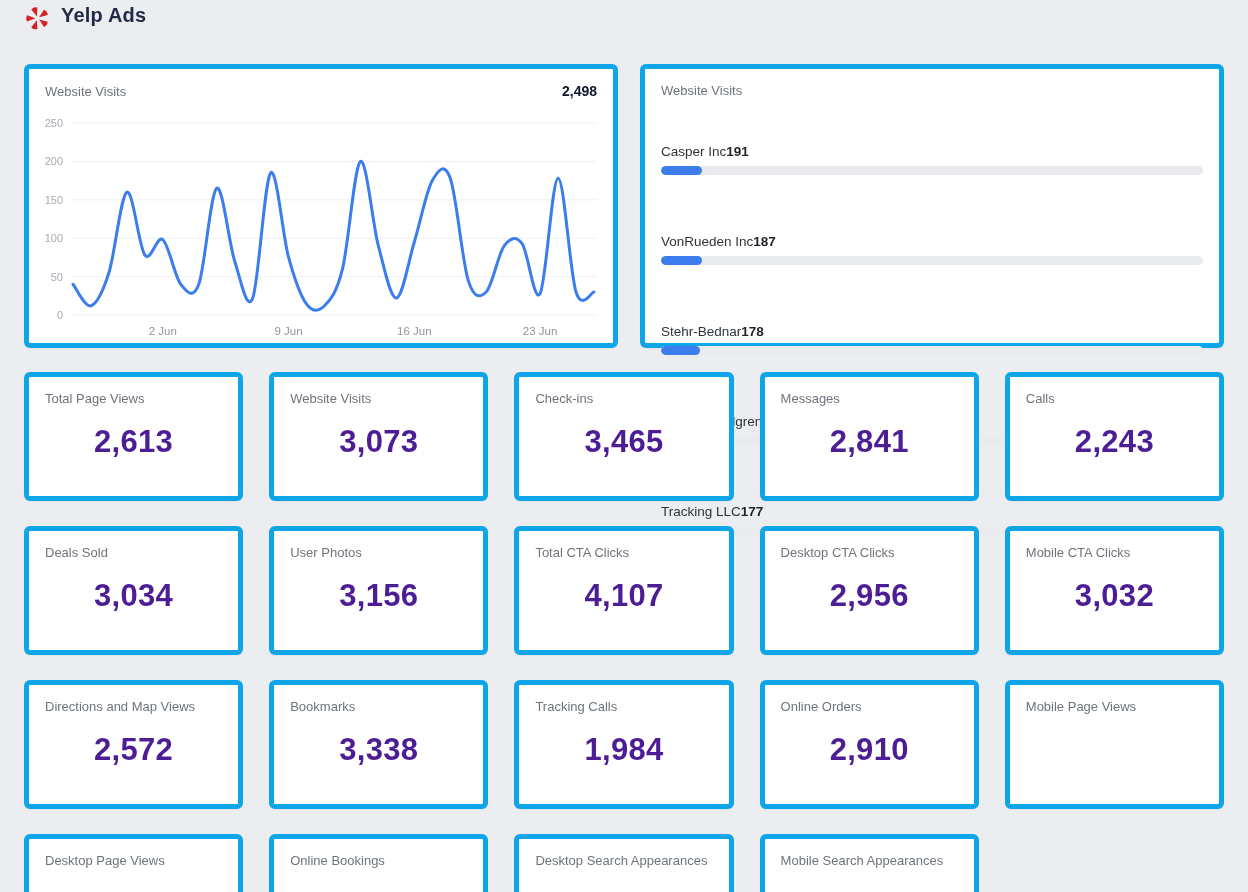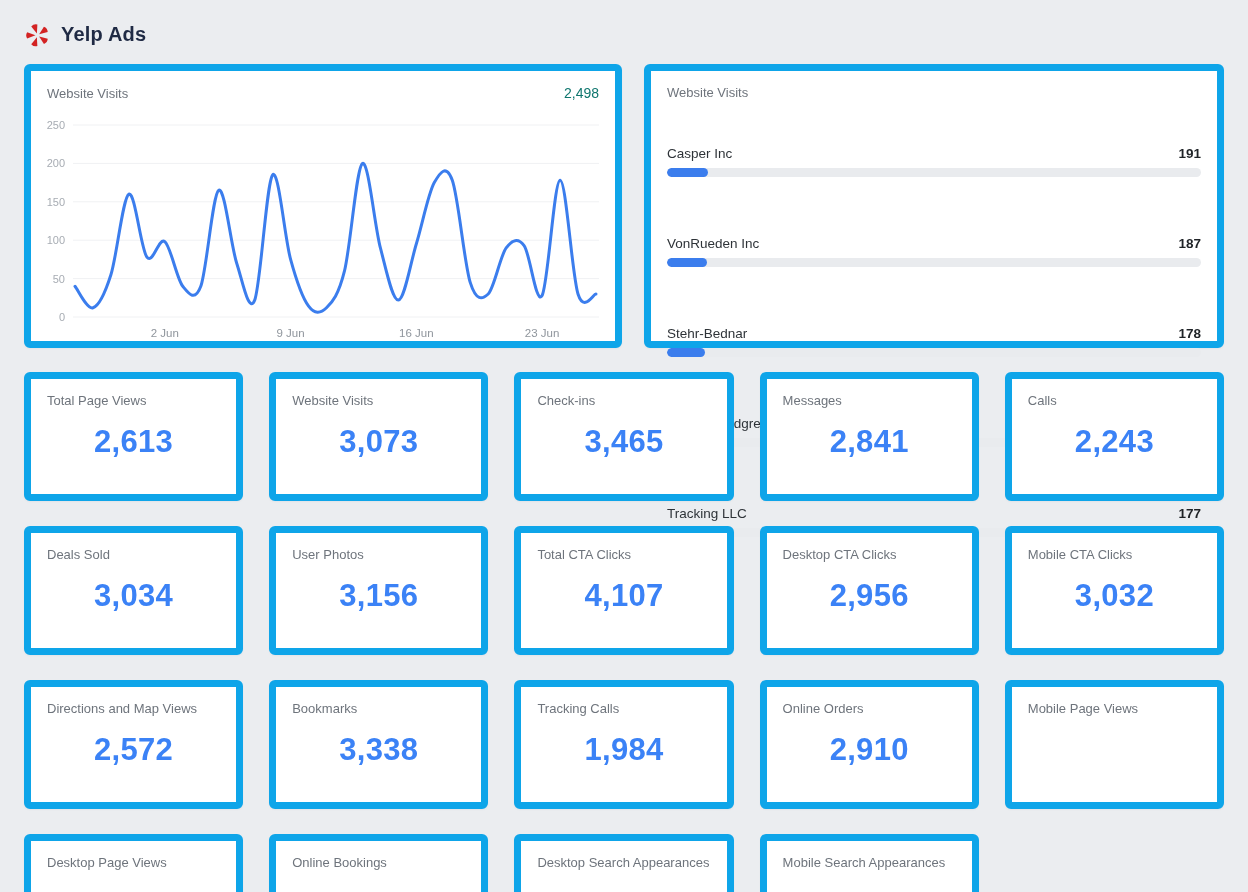--- a/index.html
+++ b/index.html
@@ -9,63 +9,62 @@
     background: #ebedf0;
     font-family: "Liberation Sans", sans-serif;
     -webkit-font-smoothing: antialiased;
   }
   .page { padding: 0 24px; }
 
   
   .header {
     height: 64px;
     display: flex;
-    align-items: center;
     gap: 10px;
     padding-top: 4px;
   }
   .yelp-logo { width: 27px; height: 27px; display: block; }
   .app-title {
     font-size: 20px;
     font-weight: 700;
     color: #1f2a44;
     letter-spacing: 0.2px;
   }
 
   
   .card {
     background: #ffffff;
-    border: 7px solid #0ea5e9;
+    border: 5px solid #0ea5e9;
     border-radius: 6px;
     box-shadow: 0 1px 2px rgba(16,24,40,0.04);
   }
 
   
   .top-grid {
     display: grid;
     grid-template-columns: 584fr 594fr;
     gap: 22px;
   }
   .chart-card { height: 284px; padding: 14px 16px 8px 16px; }
   .chart-head { display: flex; justify-content: space-between; align-items: baseline; }
   .card-title { font-size: 13px; color: #6e747c; font-weight: 400; }
-  .chart-total { font-size: 14px; font-weight: 400; color: #0f766e; }
+  .chart-total { font-size: 14px; font-weight: 700; color: #0f172a; }
   .chart-svg { display: block; margin-top: 4px; }
 
   .leaderboard-card {
     height: 284px;
     padding: 14px 16px 16px 16px;
     display: flex;
     flex-direction: column;
     justify-content: space-between;
   }
   .lb-row { margin-top: 2px; }
   .lb-line {
     display: flex;
-    justify-content: space-between;
+    justify-content: flex-start;
     align-items: baseline;
     margin-bottom: 7px;
     margin-top: 44px;
   }
   .lb-name { font-size: 13.5px; color: #2e3338; }
   .lb-value { font-size: 13.5px; font-weight: 700; color: #1f2327; }
   .lb-track {
     height: 9px;
     background: #e9ebee;
     border-radius: 5px;
@@ -94,21 +93,21 @@
   .stat-value-wrap {
     flex: 1;
     display: flex;
     align-items: center;
     justify-content: center;
     padding-bottom: 4px;
   }
   .stat-value {
     font-size: 31px;
     font-weight: 700;
-    color: #3b82f6;
+    color: #4c1d95;
     letter-spacing: 0.3px;
   }
 
   
   .tick-label { font-size: 11px; fill: #a7acb3; }
   .x-tick-label { font-size: 11.5px; fill: #8f959c; }
 </style>
 </head>
 <body>
 

